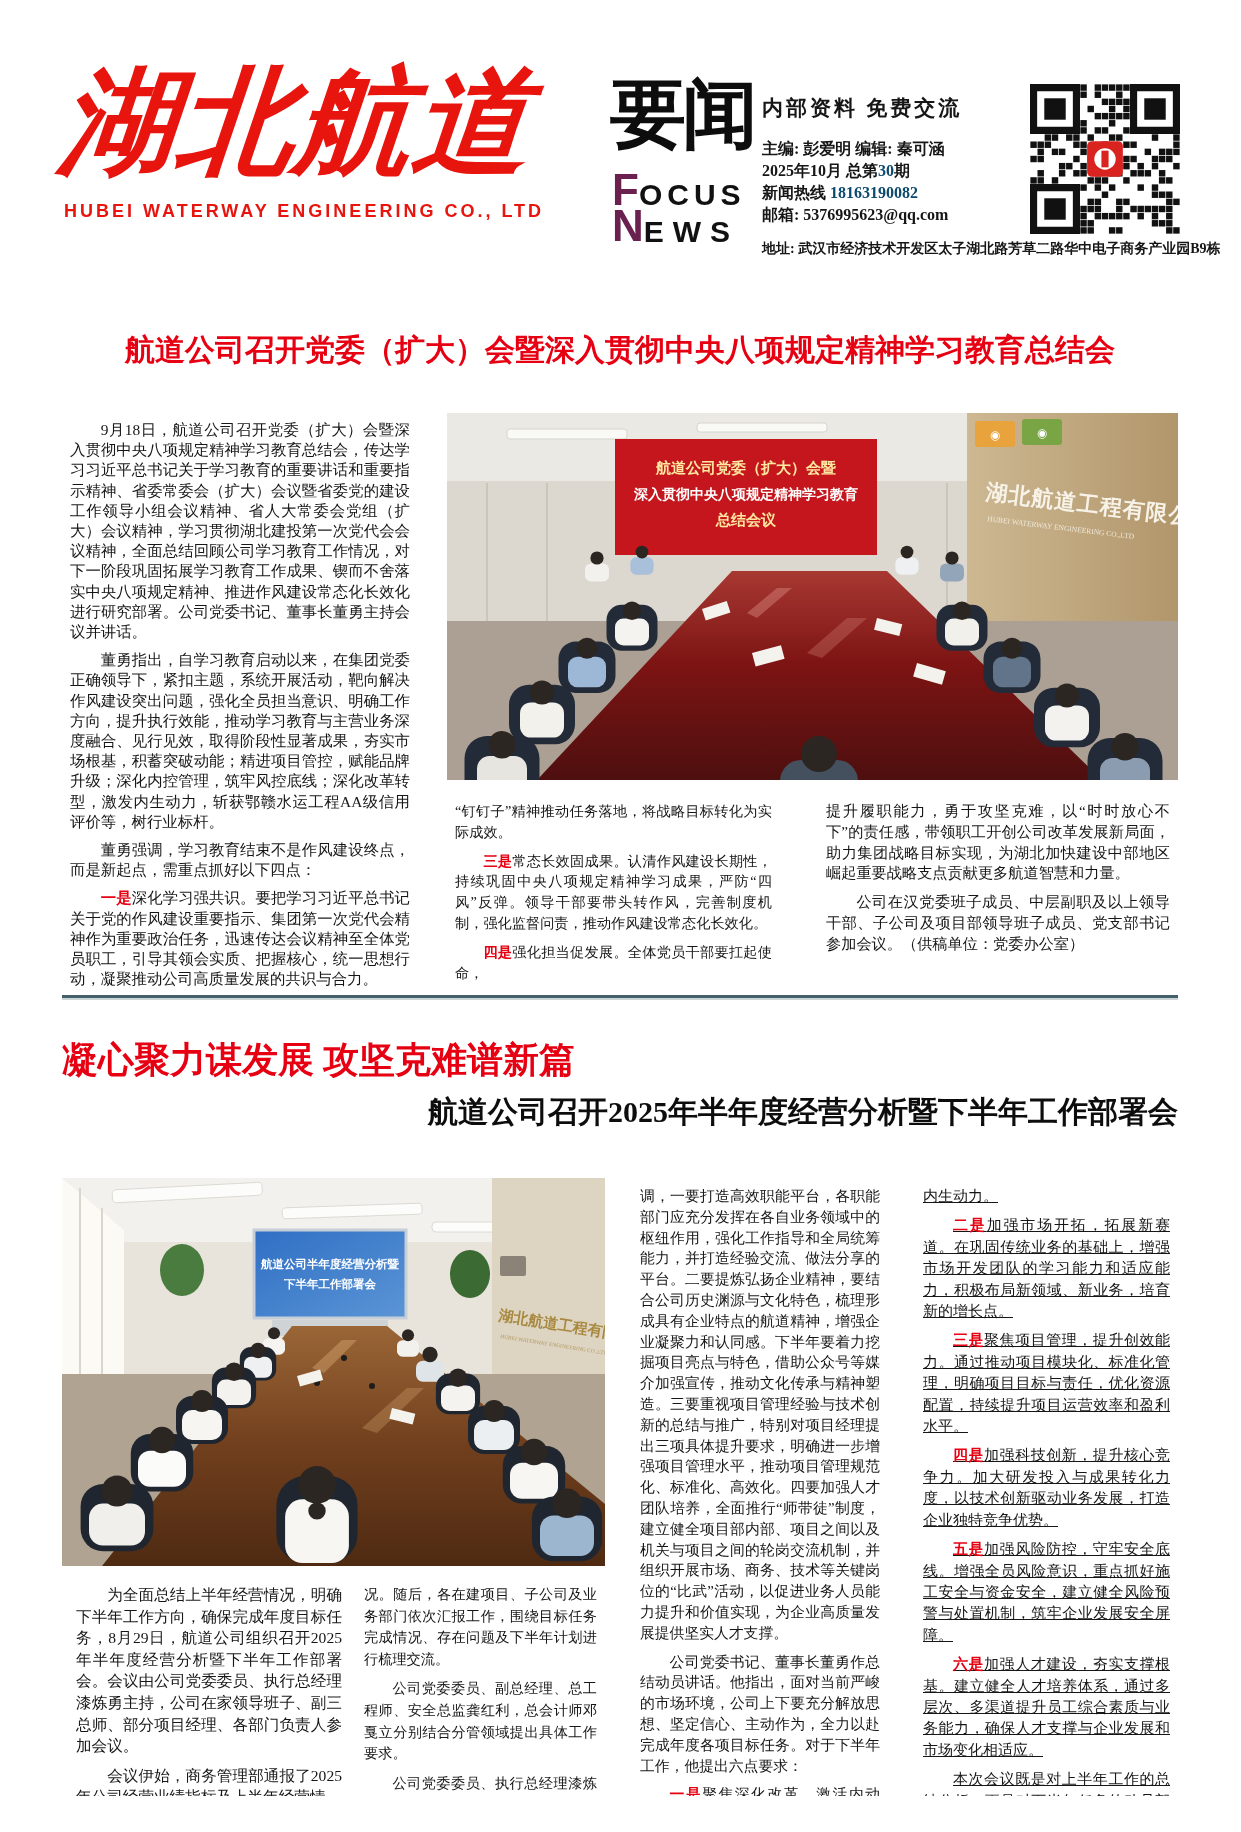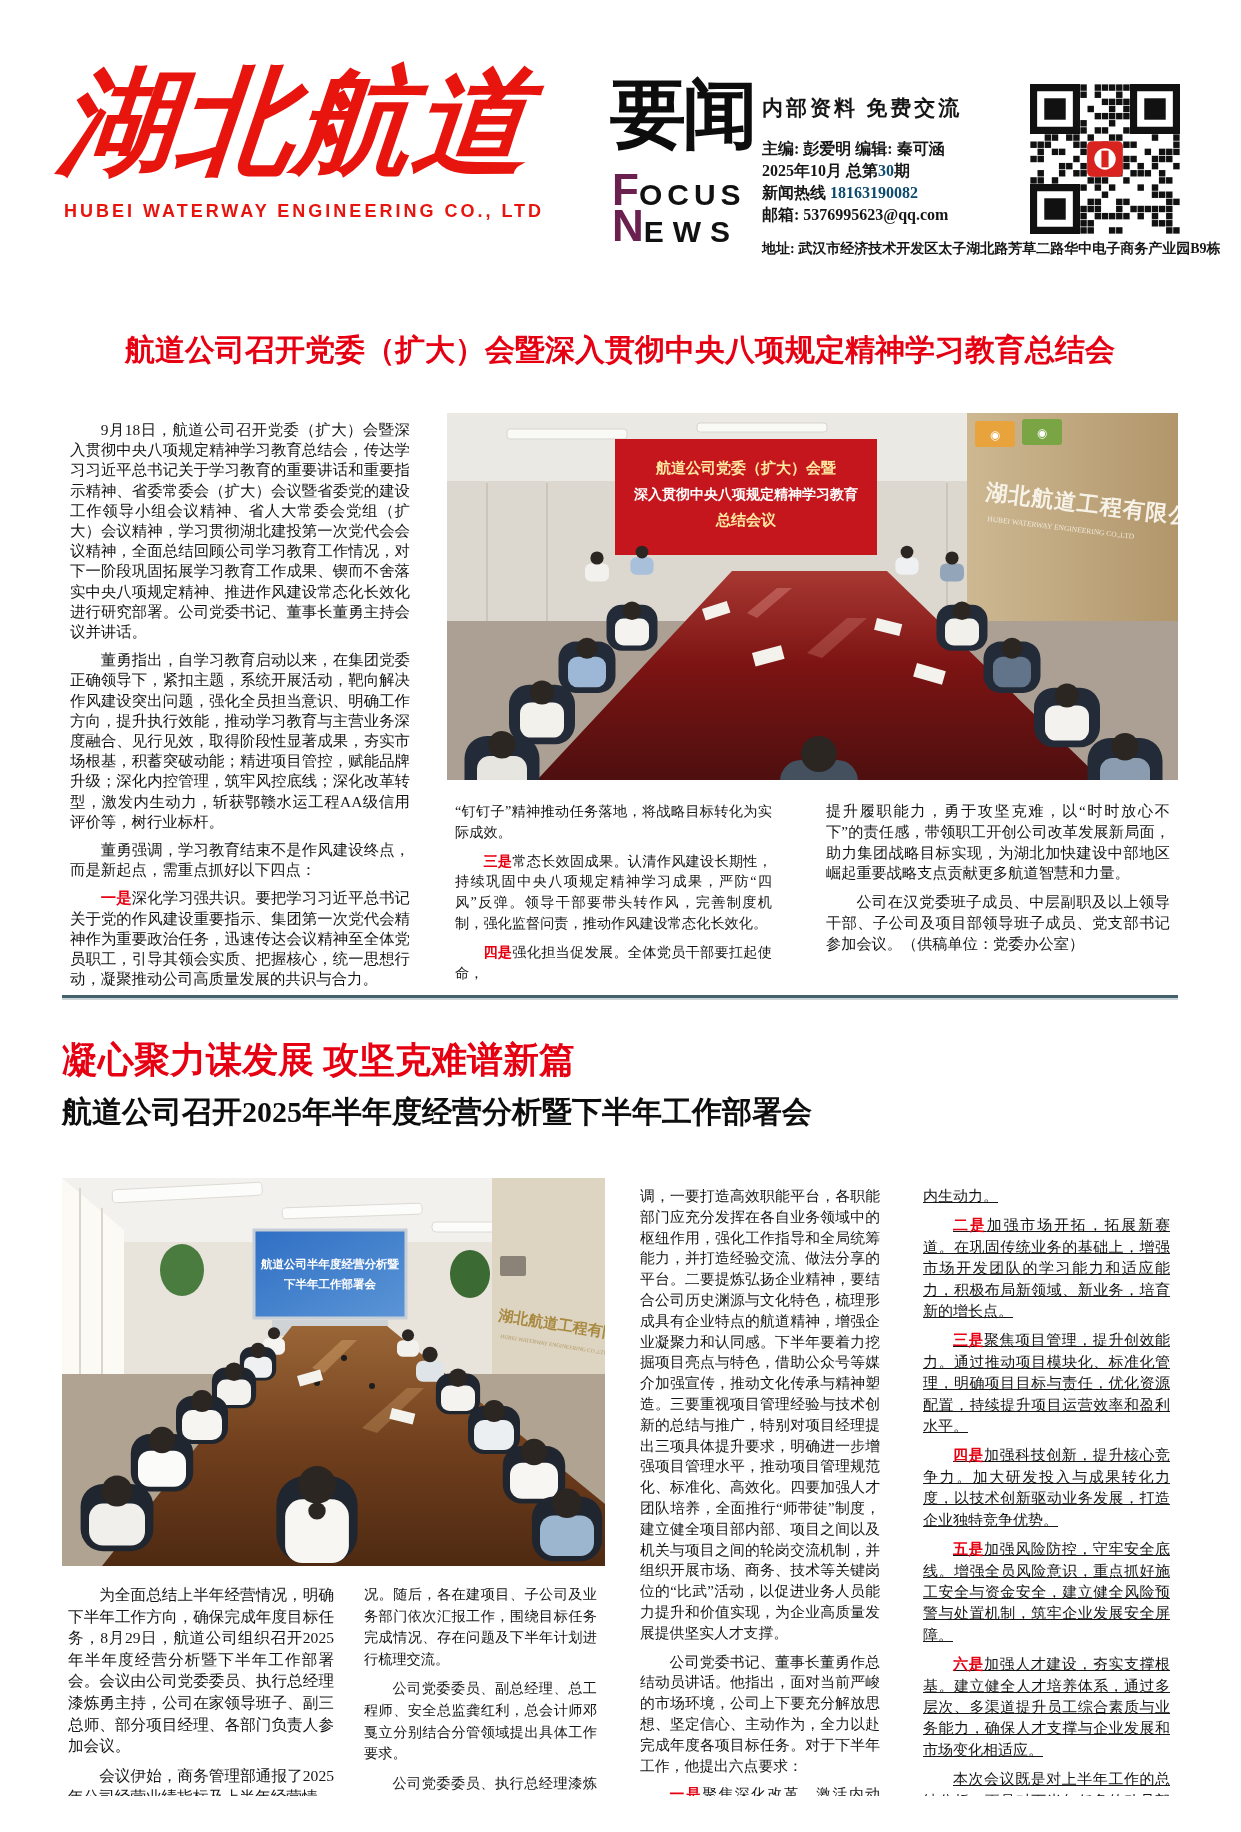--- a/index.html
+++ b/index.html
@@ -22,30 +22,30 @@
   .info .notice{font-size:21px;letter-spacing:3px;margin:0 0 16px 0;}
   .info .row{font-size:16px;line-height:22px;white-space:nowrap;font-family:Liberation Serif, serif;}
   .address{position:absolute;left:762px;top:240px;width:478px;font-size:14px;font-weight:bold;line-height:18px;}
   .red{color:#0c4a6e;margin-top:21px;}
   .qr{position:absolute;left:1030px;top:84px;width:150px;height:150px;}
   
   .a1-head{position:absolute;left:62px;top:330px;width:1116px;text-align:center;
            font-size:30px;font-weight:bold;color:#e60012;}
   .a2-head-red{position:absolute;left:62px;top:1036px;width:1116px;text-align:left;
            font-size:36px;font-weight:bold;color:#e60012;}
-  .a2-head-black{position:absolute;left:62px;top:1092px;width:1116px;text-align:left;
+  .a2-head-black{position:absolute;left:62px;top:1092px;width:1116px;text-align:right;
            font-size:30px;font-weight:bold;color:#0d0d0d;}
   .divider{position:absolute;left:62px;top:995px;width:1116px;height:3px;background:#44616b;
            box-shadow:0 2px 0 #ccd6d9;}
   
   .col{position:absolute;overflow:hidden;}
   .a1c1{left:62px;top:412px;width:356px;height:586px;font-size:15.4px;line-height:20.2px;}
   .a1c2{left:447px;top:793px;width:333px;height:207px;font-size:14.2px;line-height:20.8px;}
   .a1c3{left:818px;top:793px;width:360px;height:207px;font-size:15.2px;line-height:20.8px;}
-  .a2ca{left:60px;top:1576px;width:282px;height:220px;font-size:15.6px;line-height:21.6px;}
+  .a2ca{left:68px;top:1576px;width:282px;height:220px;font-size:15.6px;line-height:21.6px;}
   .a2cb{left:356px;top:1576px;width:249px;height:220px;font-size:14.2px;line-height:21.6px;}
   .a2cc{left:632px;top:1178px;width:256px;height:618px;font-size:14.8px;line-height:20.8px;}
   .a2cd{left:915px;top:1178px;width:263px;height:618px;font-size:15px;line-height:21.4px;text-decoration:underline;}
   .para{margin:8px;text-indent:2em;text-align:justify;}
   .cont{text-indent:0;}
   .lead{color:#e60012;font-weight:bold;}
   
   .photo{position:absolute;}
   .a1photo{left:447px;top:413px;width:731px;height:367px;}
   .a2photo{left:62px;top:1178px;width:543px;height:388px;}

